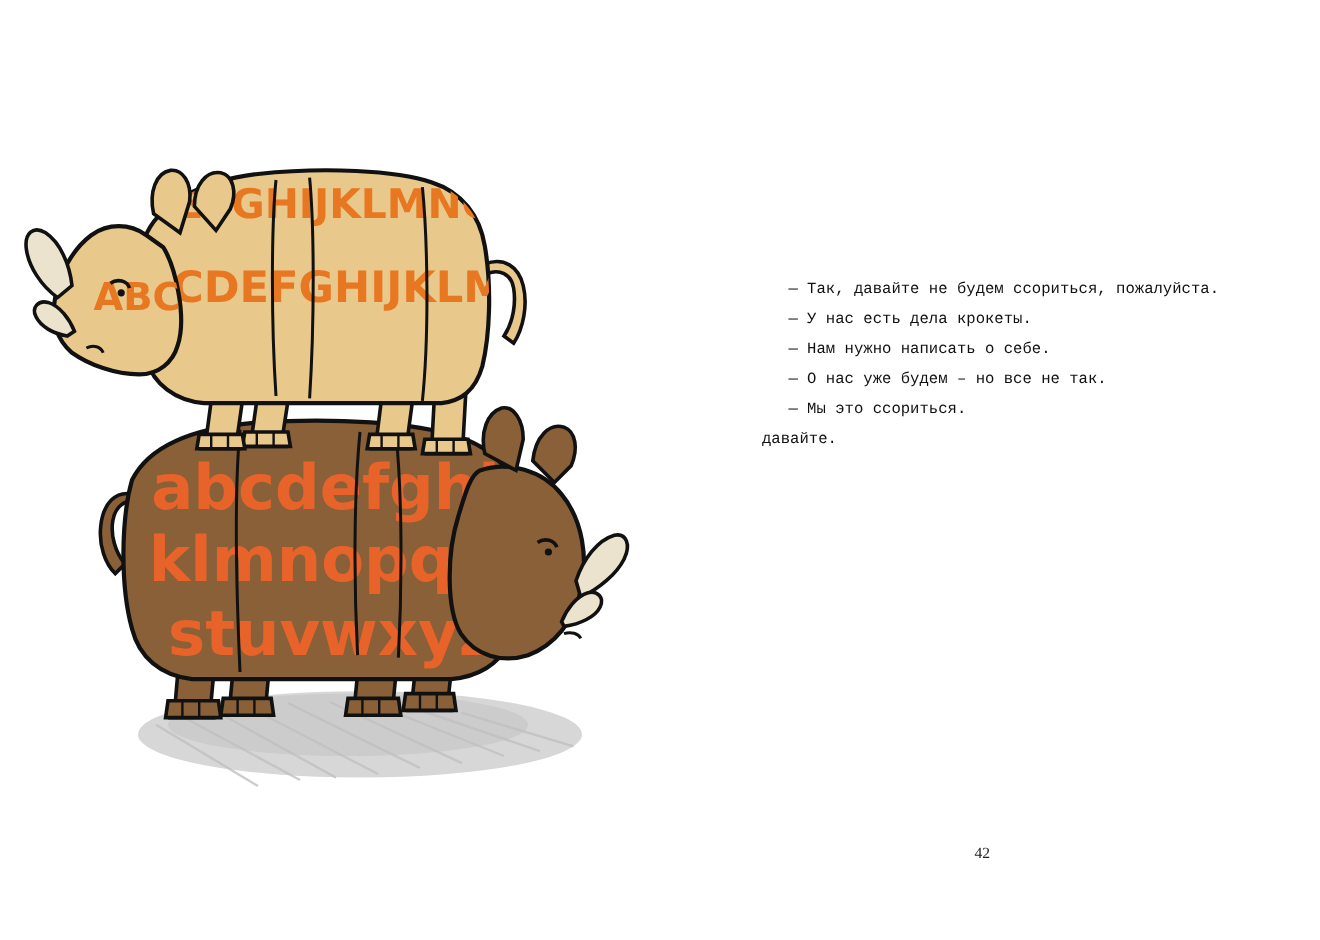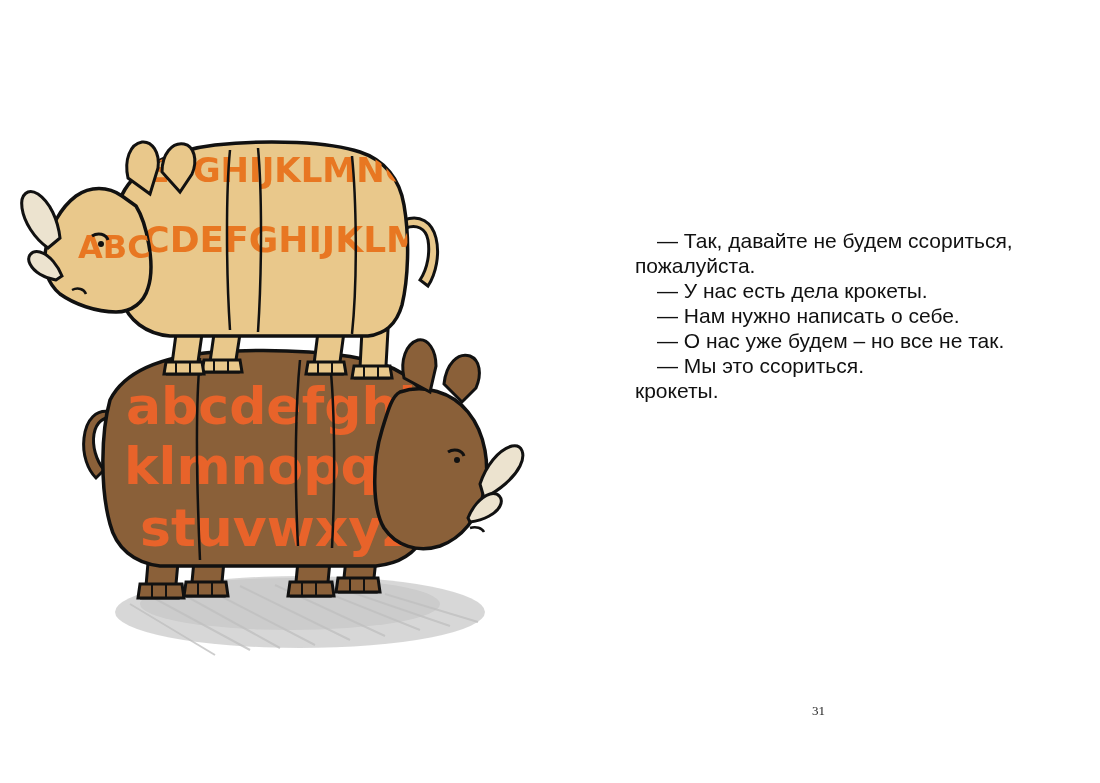--- a/index.html
+++ b/index.html
@@ -34,22 +34,22 @@
   }
 
   
   .text-column {
     position: absolute;
     left: 635px;
     top: 228px;
     width: 400px;
   }
   .dialogue-line {
-    font-family: Liberation Sans, sans-serif;
-    font-size: 21px;
+    font-family: Liberation Mono, monospace;
+    font-size: 13px;
     line-height: 25px;
     color: #111111;
     text-indent: 22px;
     white-space: pre-wrap;
   }
   .page-number {
     position: absolute;
     left: 812px;
     top: 703px;
     font-family: "Liberation Serif", serif;
@@ -227,17 +227,17 @@
       </g>
     </svg>
   </div>
 
   <div class="text-column">
     <div class="dialogue-line">— Так, давайте не будем ссориться, пожалуйста.</div>
     <div class="dialogue-line">— У нас есть дела крокеты.</div>
     <div class="dialogue-line">— Нам нужно написать о себе.</div>
     <div class="dialogue-line">— О нас уже будем – но все не так.</div>
     <div class="dialogue-line">— Мы это ссориться.</div>
-    <div class="dialogue-line" style="text-indent:0">крокеты.</div>
+    <div class="dialogue-line" style="text-indent:0">давайте.</div>
   </div>
 
-  <div class="page-number">31</div>
+  <div class="page-number">42</div>
 </div>
 
 </body></html>

